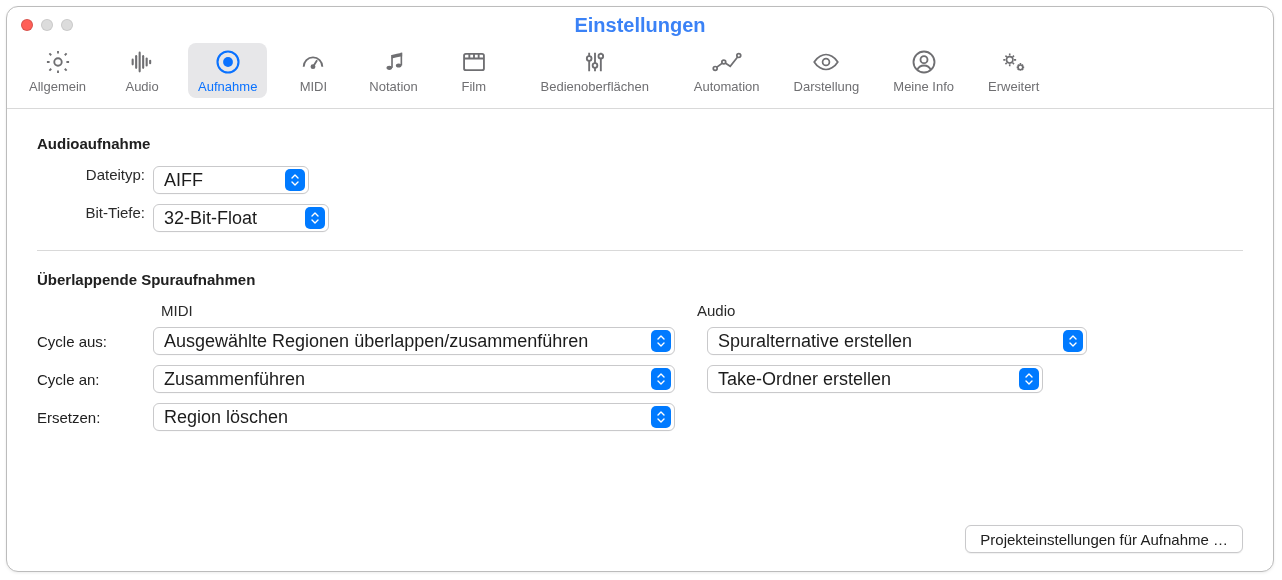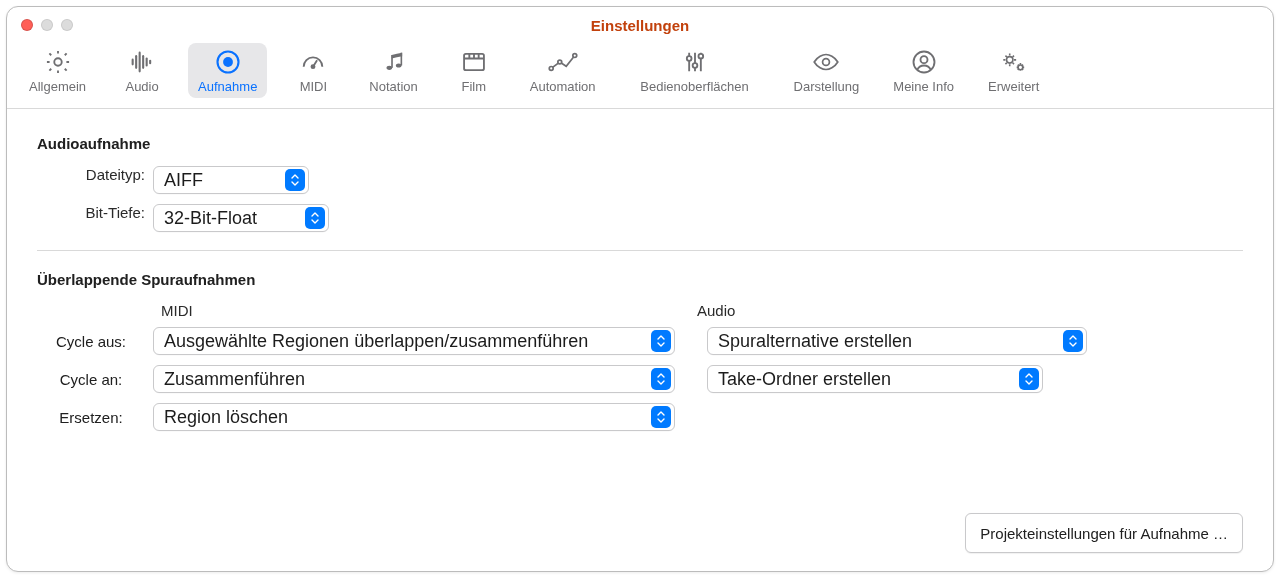--- a/index.html
+++ b/index.html
@@ -36,23 +36,23 @@
   }
   .tl {
     width: 12px; height: 12px; border-radius: 50%;
   }
   .tl.red { background: #ff5f57; border: 0.5px solid rgba(0,0,0,0.15); }
   .tl.gray1, .tl.gray2 { background: #dcdcdc; border: 0.5px solid rgba(0,0,0,0.08); }
   .window-title {
     position: absolute;
     left: 50%;
     transform: translateX(-50%);
-    font-size: 15px;
+    font-size: 20px;
     font-weight: 600;
-    color: #c2410c;
+    color: #3b82f6;
   }
   .toolbar {
     display: flex;
     align-items: flex-start;
     padding: 0 12px 10px 12px;
     border-bottom: 1px solid #d9d9d9;
     gap: 14px;
   }
   .tab {
     display: flex;
@@ -154,31 +154,31 @@
   }
   .two-col-header .col-midi { width: 536px; padding-left:8px;}
   .two-col-header .col-audio { padding-left:8px;}
   .two-col-row {
     display: flex;
     align-items: center;
     margin-bottom: 10px;
   }
   .two-col-row .lbl {
     width: 116px;
-    text-align: center;
+    text-align: left;
     padding-right: 8px;
   }
   .two-col-row .cell-midi { width: 536px; }
   .two-col-row .cell-audio { margin-left: 18px; }
 
   .bottom-button {
     position: absolute;
     right: 30px;
     bottom: 18px;
-    height: 40px;
+    height: 28px;
     border: 1px solid #c9c9cb;
     border-radius: 6px;
     background: #fff;
     padding: 0 14px;
     font-size: 15px;
     display: inline-flex;
     align-items: center;
     box-shadow: 0 0.5px 1px rgba(0,0,0,0.06);
     cursor: default;
   }
@@ -263,44 +263,44 @@
           <rect x="3.5" y="5" width="17" height="14" rx="1.5"></rect>
           <line x1="3.5" y1="9" x2="20.5" y2="9"></line>
           <line x1="8" y1="5" x2="8" y2="9"></line>
           <line x1="12" y1="5" x2="12" y2="9"></line>
           <line x1="16" y1="5" x2="16" y2="9"></line>
         </svg>
       </span>
       <span class="label">Film</span>
     </div>
 
-    <div class="tab">
-      <span class="icon">
-        <svg width="30" height="28" viewBox="0 0 28 24" fill="none" stroke="#6f6f72" stroke-width="1.6">
-          <path d="M3 18 L11 12 L17 16 L25 6"></path>
-          <circle cx="3" cy="18" r="1.8" fill="#fff"></circle>
-          <circle cx="11" cy="12" r="1.8" fill="#fff"></circle>
-          <circle cx="25" cy="6" r="1.8" fill="#fff"></circle>
-        </svg>
-      </span>
-      <span class="label">Automation</span>
-    </div>
-
     <div class="tab" style="min-width:150px">
       <span class="icon">
         <svg width="28" height="28" viewBox="0 0 24 24" fill="none" stroke="#6f6f72" stroke-width="1.6">
           <line x1="7" y1="4" x2="7" y2="20"></line>
           <line x1="12" y1="4" x2="12" y2="20"></line>
           <line x1="17" y1="4" x2="17" y2="20"></line>
           <circle cx="7" cy="9" r="2" fill="#fff"></circle>
           <circle cx="12" cy="15" r="2" fill="#fff"></circle>
           <circle cx="17" cy="7" r="2" fill="#fff"></circle>
         </svg>
       </span>
       <span class="label">Bedienoberflächen</span>
+    </div>
+
+    <div class="tab">
+      <span class="icon">
+        <svg width="30" height="28" viewBox="0 0 28 24" fill="none" stroke="#6f6f72" stroke-width="1.6">
+          <path d="M3 18 L11 12 L17 16 L25 6"></path>
+          <circle cx="3" cy="18" r="1.8" fill="#fff"></circle>
+          <circle cx="11" cy="12" r="1.8" fill="#fff"></circle>
+          <circle cx="25" cy="6" r="1.8" fill="#fff"></circle>
+        </svg>
+      </span>
+      <span class="label">Automation</span>
     </div>
 
     <div class="tab">
       <span class="icon">
         <svg width="30" height="28" viewBox="0 0 28 24" fill="none" stroke="#6f6f72" stroke-width="1.6">
           <path d="M3 12c3-5 8-7 11-7s8 2 11 7c-3 5-8 7-11 7s-8-2-11-7z"></path>
           <circle cx="14" cy="12" r="3.2"></circle>
         </svg>
       </span>
       <span class="label">Darstellung</span>

